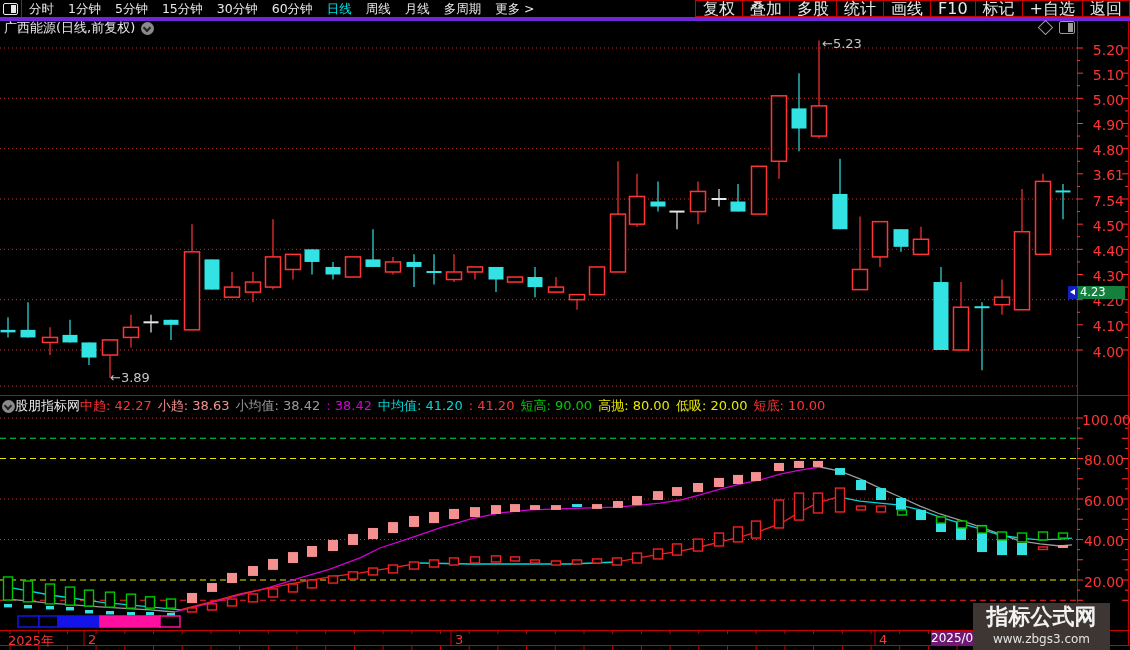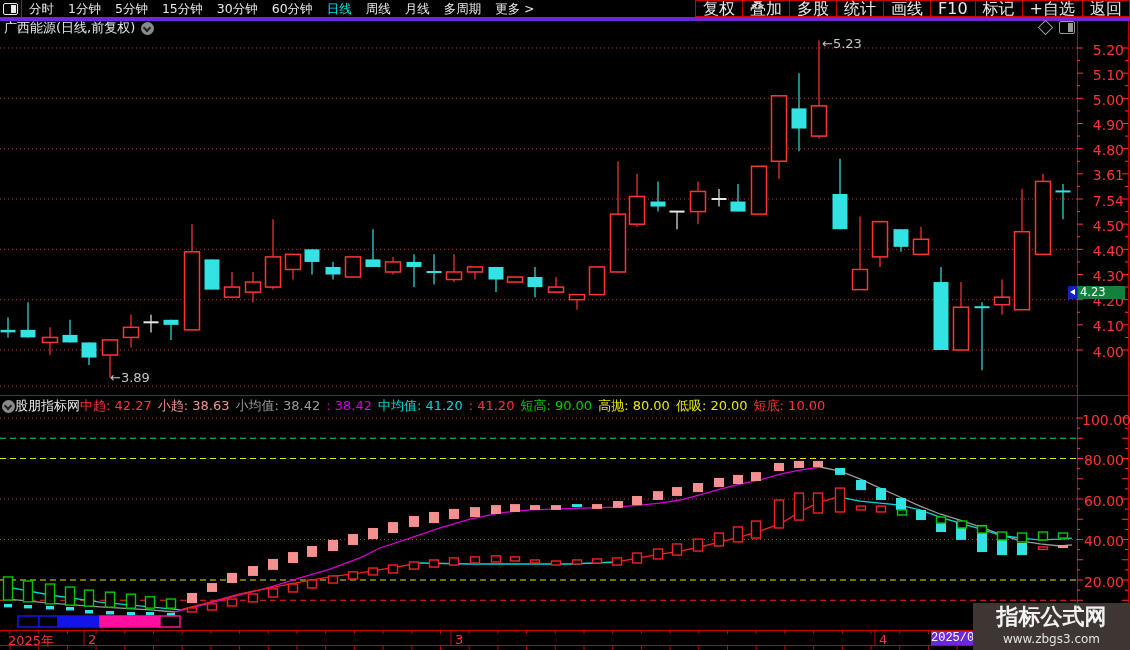--- a/index.html
+++ b/index.html
@@ -34,23 +34,23 @@
   .indhead .nm{color:#e8e8e8;}
   .fld{display:inline-block;}
   
   #labels{position:absolute;left:0;top:0;width:1130px;height:650px;pointer-events:none;z-index:4;}
   .axlab{position:absolute;color:#ff3434;font-size:14px;font-family:"DejaVu Sans","Liberation Sans",sans-serif;
          text-align:right;width:42px;}
   .ann{position:absolute;color:#c4c4c4;font-size:13px;}
   .tl{position:absolute;color:#ff3434;font-size:13px;}
   .ptag{position:absolute;left:1078px;width:45px;height:13px;background:#15803d;color:#fff;
         font-size:11.5px;text-align:left;padding-left:2px;line-height:13px;}
-  .dtag{position:absolute;left:931px;top:631px;width:42px;height:14px;background:#6d28d9;color:#fff;
-        font-size:12px;text-align:center;line-height:14px;font-family:Liberation Mono, monospace;}
-  .wm{position:absolute;left:973px;top:603px;width:157px;height:47px;background:#3e3632;z-index:6;
+  .dtag{position:absolute;left:931px;top:631px;width:42px;height:14px;background:#701a75;color:#fff;
+        font-size:12px;text-align:center;line-height:14px;}
+  .wm{position:absolute;left:973px;top:603px;width:137px;height:47px;background:#3e3632;z-index:6;
       display:flex;flex-direction:column;align-items:center;justify-content:center;}
   .wm .l1{color:#f2f2f2;font-size:22px;font-weight:bold;line-height:24px;}
   .wm .l2{color:#e3e3e3;font-size:12px;line-height:20px;}
 </style>
 </head>
 <body>
 <div id="app">
 
 <svg id="cv" width="1130" height="650">
       <line x1="0" y1="395.5" x2="1130" y2="395.5" stroke="#c80000" stroke-width="1"></line>

